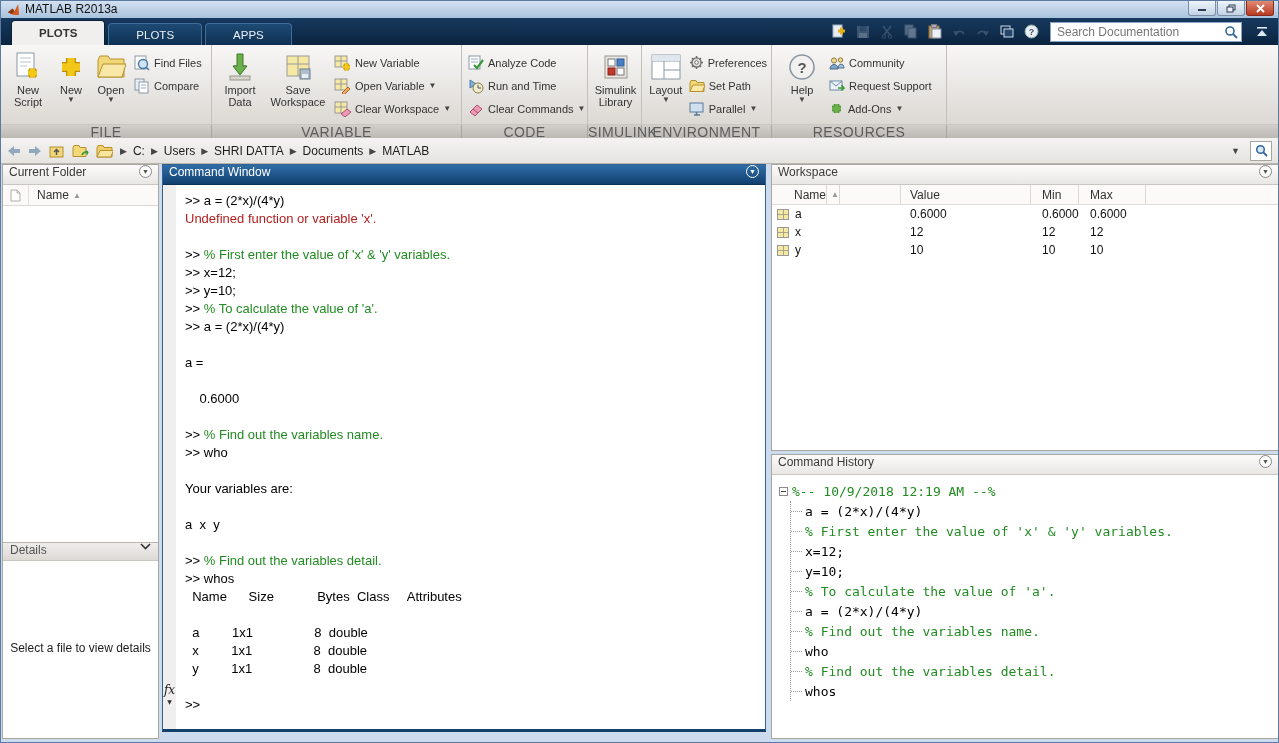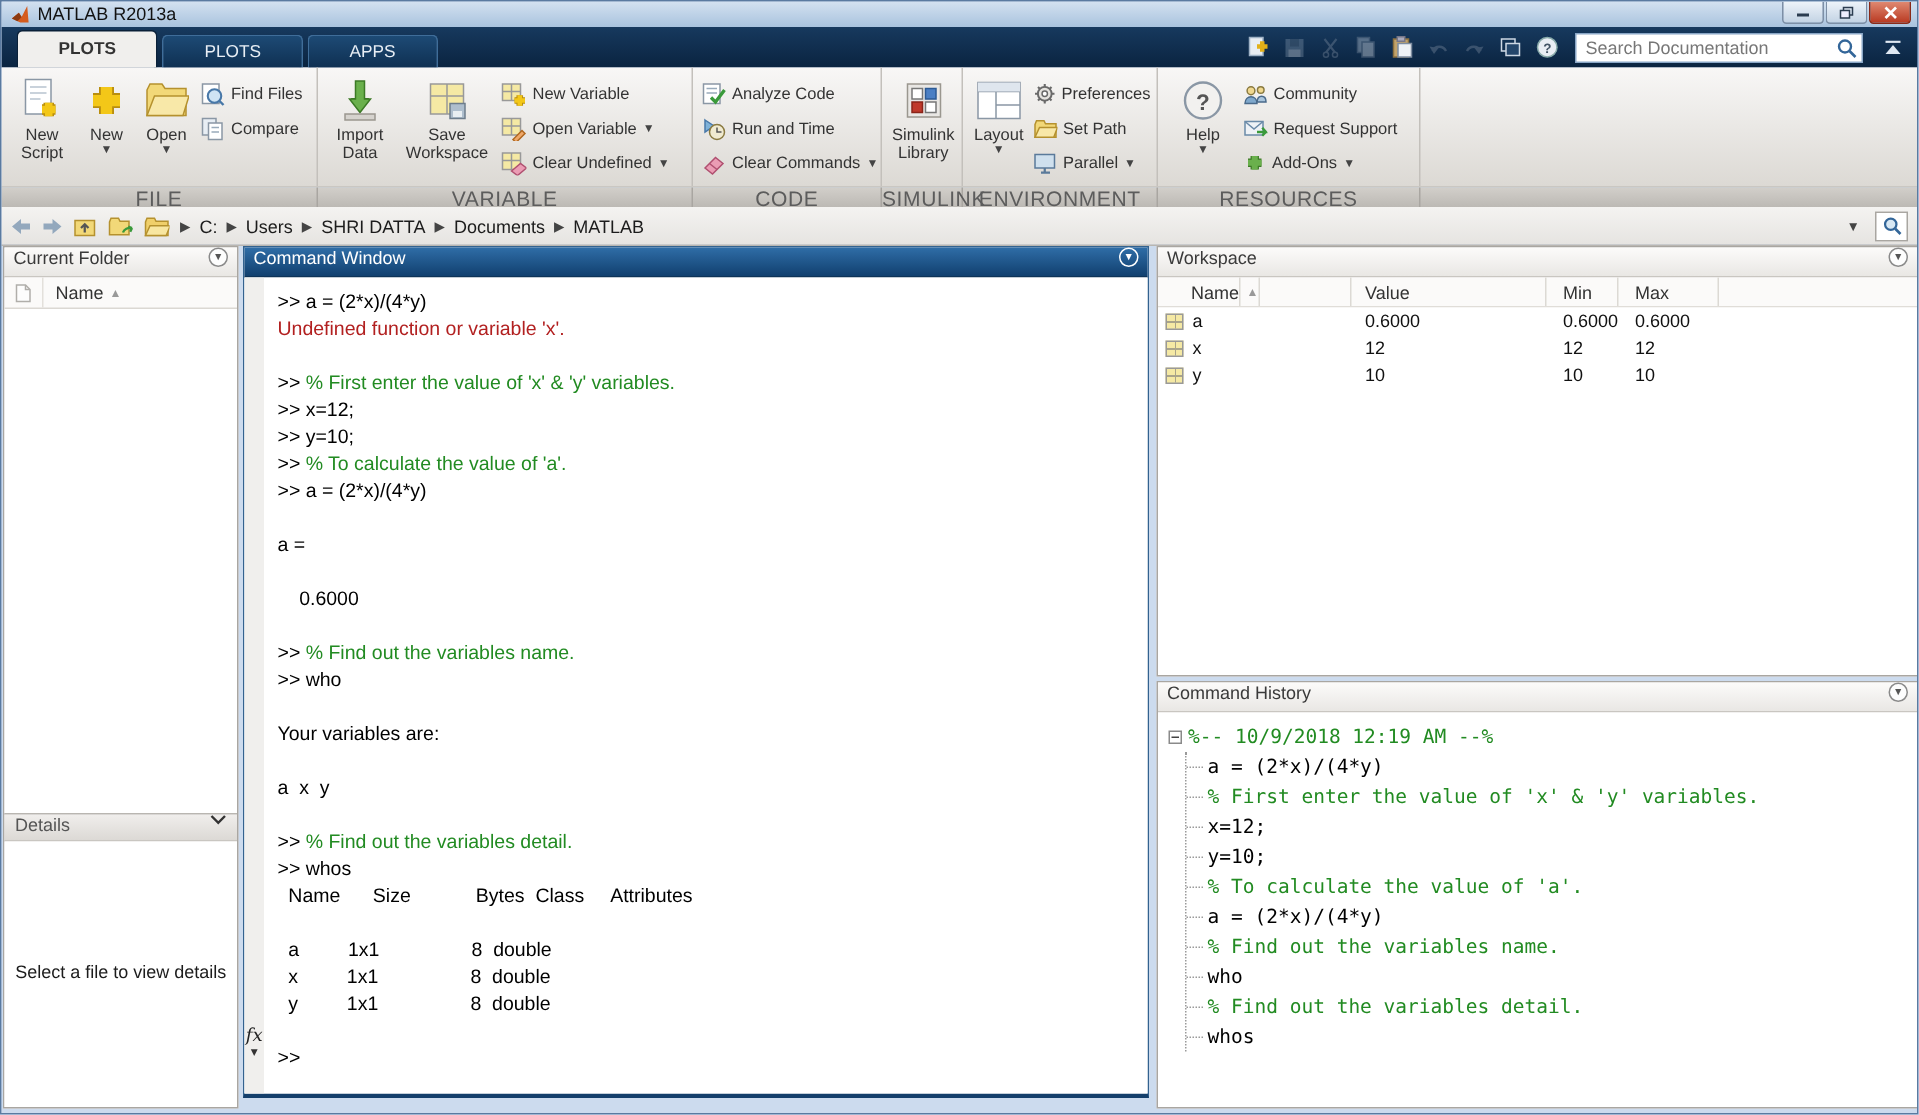--- a/index.html
+++ b/index.html
@@ -301,21 +301,21 @@
             </svg>
           <span>Open Variable</span>
           <span class="dd">▼</span>
         </div>
         <div class="sb">
           <svg width="17" height="16">
               <rect x="1" y="1" width="12" height="11" fill="#f5e9a4" stroke="#999"></rect>
               <path d="M7 1v11M1 6h12" stroke="#999"></path>
               <path d="M7 13 L13 8 L17 11 L11 16Z" fill="#eb9cb4" stroke="#b05070"></path>
             </svg>
-          <span>Clear Undefined</span>
+          <span>Clear Workspace</span>
           <span class="dd">▼</span>
         </div>
       </div>
     </div>
 
     <div class="sec" style="width:126px">
       <div class="col">
         <div class="sb">
           <svg width="16" height="16">
               <rect x="1" y="1" width="11" height="13" fill="#fff" stroke="#8a97a5"></rect>

